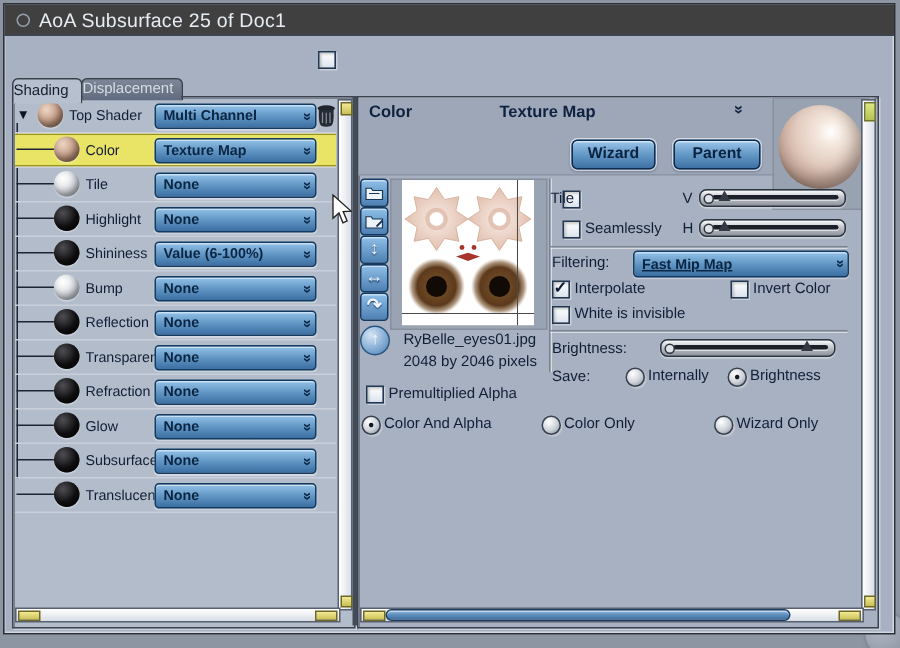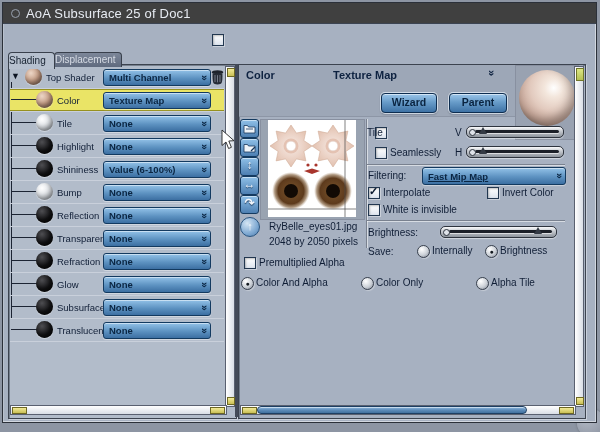--- a/index.html
+++ b/index.html
@@ -325,39 +325,39 @@
         </g>
         <circle cx="23" cy="71" r="19" fill="url(#ir)"></circle>
         <circle cx="65" cy="71" r="19" fill="url(#ir)"></circle>
         <circle cx="23" cy="71" r="7" fill="#120a04"></circle>
         <circle cx="65" cy="71" r="7" fill="#120a04"></circle>
         <line x1="77" y1="0" x2="77" y2="97" stroke="#4a4a4a" stroke-width="0.7"></line>
         <line x1="0" y1="89" x2="88" y2="89" stroke="#4a4a4a" stroke-width="0.7"></line>
       </svg>
     </div>
     <span class="lbl" style="left:266px;top:218px">RyBelle_eyes01.jpg</span>
-    <span class="lbl" style="left:266px;top:233px">2048 by 2050 pixels</span>
+    <span class="lbl" style="left:266px;top:233px">2048 by 2046 pixels</span>
 
     <span class="cb" style="left:241px;top:254px">
       <span class="mark"></span>
     </span>
     <span class="lbl" style="left:256px;top:254px">Premultiplied Alpha</span>
 
     <span class="radio" style="left:238px;top:274px">
       <span class="mark">●</span>
     </span>
     <span class="lbl" style="left:253px;top:274px">Color And Alpha</span>
     <span class="radio" style="left:358px;top:274px">
       <span class="mark"></span>
     </span>
     <span class="lbl" style="left:373px;top:274px">Color Only</span>
     <span class="radio" style="left:473px;top:274px">
       <span class="mark"></span>
     </span>
-    <span class="lbl" style="left:488px;top:274px">Alpha Tile</span>
+    <span class="lbl" style="left:488px;top:274px">Wizard Only</span>
 
     <div class="vsep" style="left:363px;top:116px;height:129px"></div>
 
     <span class="cb" style="left:372px;top:124px">
       <span class="mark"></span>
     </span>
     <span class="lbl" style="left:364px;top:124px">Tile</span>
     <span class="lbl" style="left:452px;top:124px">V</span>
     <div class="mslider" style="left:463px;top:123px;width:96px">
       <span class="slot"></span>

